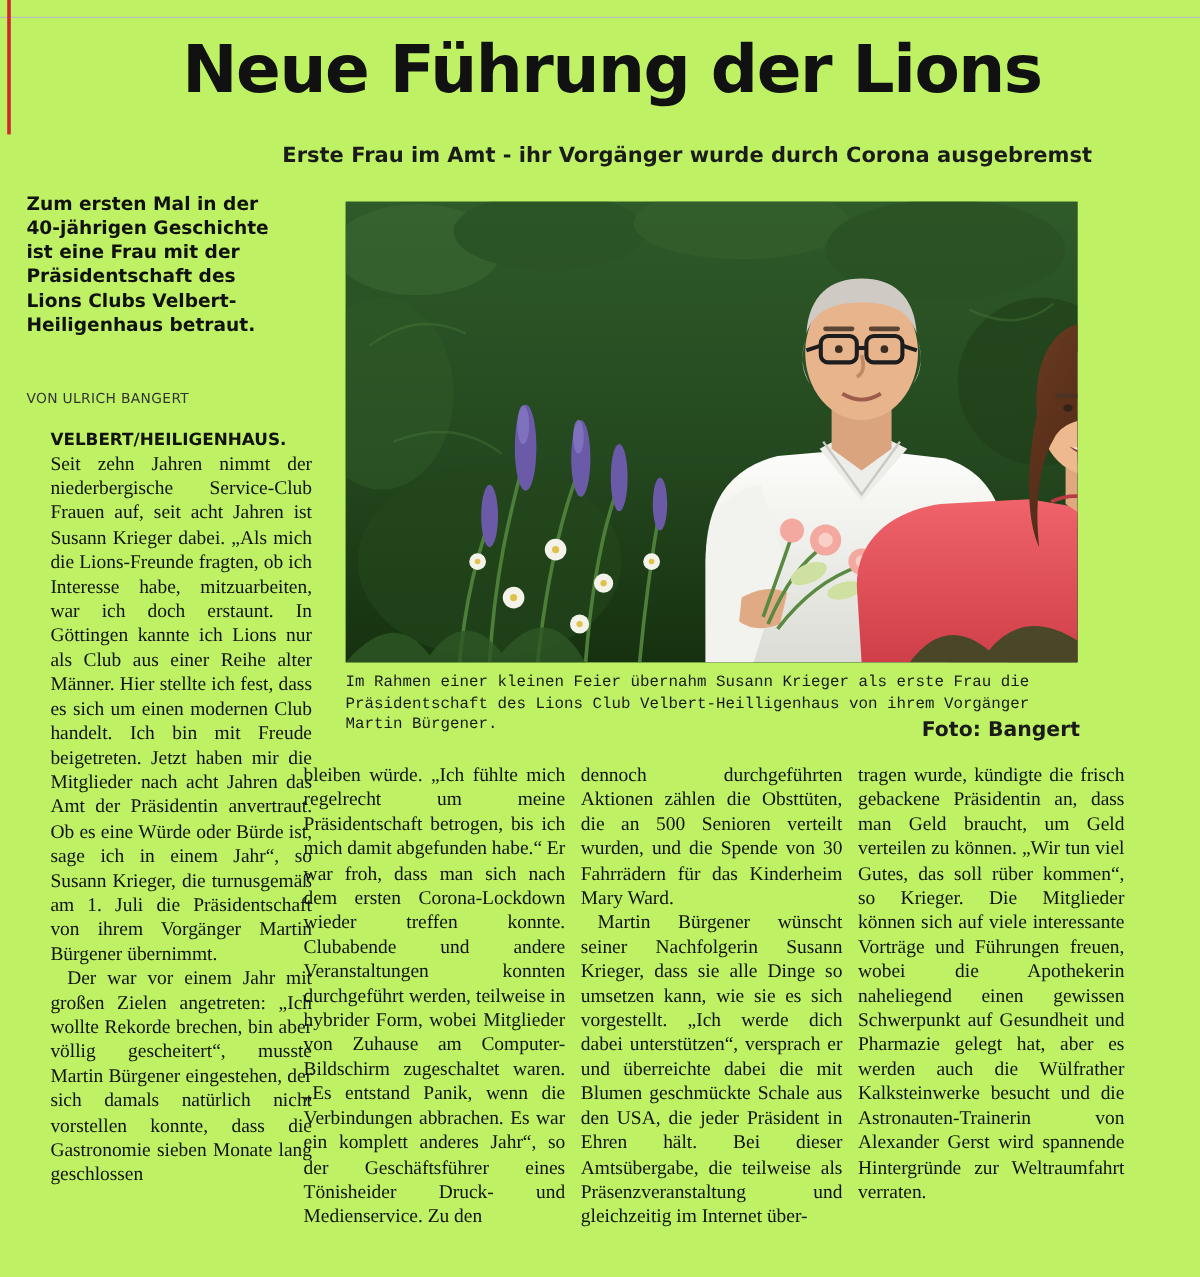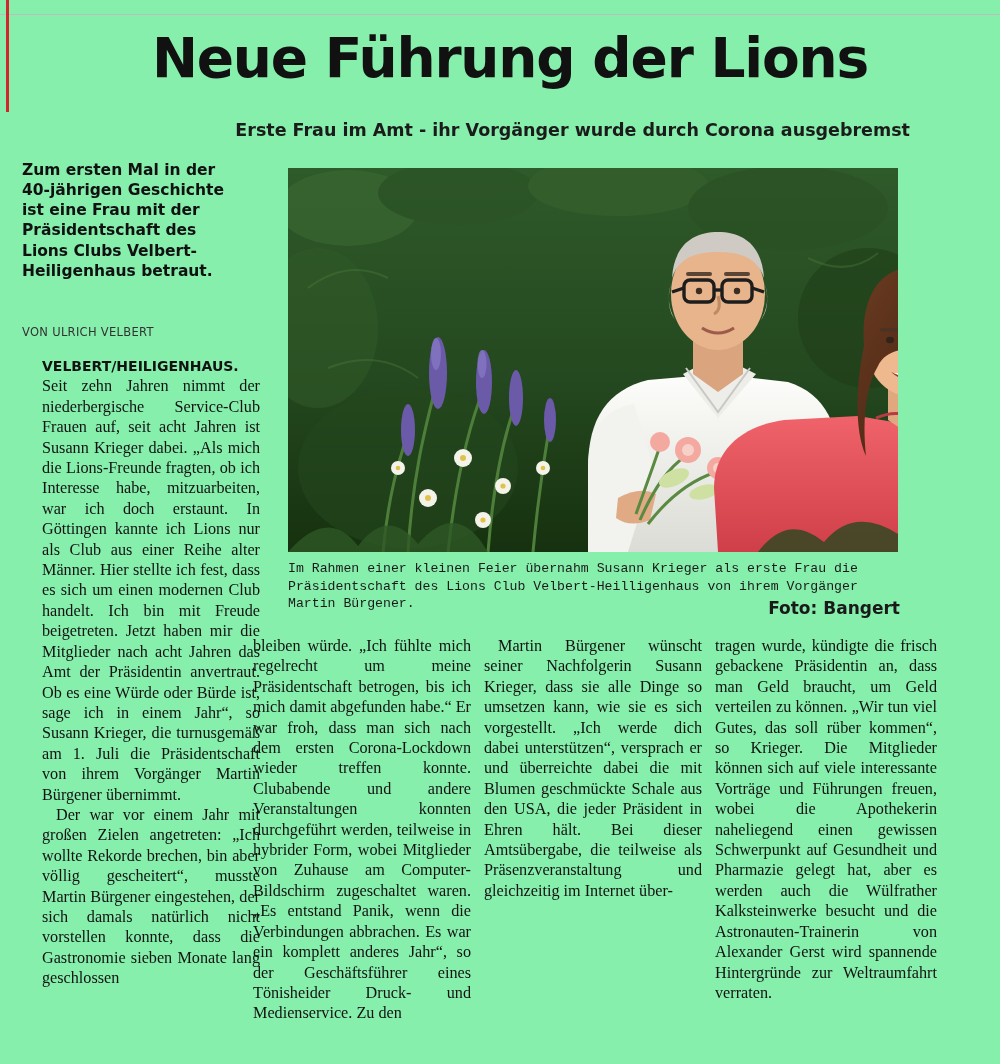--- a/index.html
+++ b/index.html
@@ -11,21 +11,21 @@
     width: 1000px;
     height: 1064px;
     position: relative;
     font-family: "Liberation Serif", serif;
     color: #151515;
     overflow: hidden;
   }
   .page {
     position: absolute;
     inset: 0;
-    background: #86efac;
+    background: #bef264;
   }
   
   .edge-rule {
     position: absolute;
     left: 6px;
     top: 0;
     width: 3px;
     height: 112px;
     background: #d0262c;
   }
@@ -140,21 +140,21 @@
 
 <div class="page">
 
   <div class="top-rule"></div>
   <div class="edge-rule"></div>
 
   <div class="headline">Neue Führung der Lions</div>
   <div class="subhead">Erste Frau im Amt - ihr Vorgänger wurde durch Corona ausgebremst</div>
 
   <div class="lead">Zum ersten Mal in der 40-jährigen Geschichte ist eine Frau mit der Präsidentschaft des Lions Clubs Velbert-Heiligenhaus betraut.</div>
-  <div class="byline">VON ULRICH VELBERT</div>
+  <div class="byline">VON ULRICH BANGERT</div>
 
   <div class="photo">
     <svg width="610" height="384" viewBox="0 0 610 384">
       <defs>
         <linearGradient id="bgFoliage" x1="0" y1="0" x2="0" y2="1">
           <stop offset="0%" stop-color="#2f5a2a"></stop>
           <stop offset="55%" stop-color="#24481f"></stop>
           <stop offset="100%" stop-color="#16310f"></stop>
         </linearGradient>
         <linearGradient id="shirt" x1="0" y1="0" x2="0" y2="1">
@@ -338,20 +338,21 @@
   <div class="col col-1">
     <p><span class="dateline">VELBERT/HEILIGENHAUS.</span> <span>Seit zehn Jahren nimmt der niederbergische Service-Club Frauen auf, seit acht Jahren ist Susann Krieger dabei. „Als mich die Lions-Freunde fragten, ob ich Interesse habe, mitzuarbeiten, war ich doch erstaunt. In Göttingen kannte ich Lions nur als Club aus einer Reihe alter Männer. Hier stellte ich fest, dass es sich um einen modernen Club handelt. Ich bin mit Freude beigetreten. Jetzt haben mir die Mitglieder nach acht Jahren das Amt der Präsidentin anvertraut. Ob es eine Würde oder Bürde ist, sage ich in einem Jahr“, so Susann Krieger, die turnusgemäß am 1. Juli die Präsidentschaft von ihrem Vorgänger Martin Bürgener übernimmt.</span></p>
     <p class="indent">Der war vor einem Jahr mit großen Zielen angetreten: „Ich wollte Rekorde brechen, bin aber völlig gescheitert“, musste Martin Bürgener eingestehen, der sich damals natürlich nicht vorstellen konnte, dass die Gastronomie sieben Monate lang geschlossen</p>
   </div>
 
   <div class="col col-2">
     <p>bleiben würde. „Ich fühlte mich regelrecht um meine Präsidentschaft betrogen, bis ich mich damit abgefunden habe.“ Er war froh, dass man sich nach dem ersten Corona-Lockdown wieder treffen konnte. Clubabende und andere Veranstaltungen konnten durchgeführt werden, teilweise in hybrider Form, wobei Mitglieder von Zuhause am Computer-Bildschirm zugeschaltet waren. „Es entstand Panik, wenn die Verbindungen abbrachen. Es war ein komplett anderes Jahr“, so der Geschäftsführer eines Tönisheider Druck- und Medienservice. Zu den</p>
   </div>
 
   <div class="col col-3">
+    <p>dennoch durchgeführten Aktionen zählen die Obsttüten, die an 500 Senioren verteilt wurden, und die Spende von 30 Fahrrädern für das Kinderheim Mary Ward.</p>
     <p class="indent">Martin Bürgener wünscht seiner Nachfolgerin Susann Krieger, dass sie alle Dinge so umsetzen kann, wie sie es sich vorgestellt. „Ich werde dich dabei unterstützen“, versprach er und überreichte dabei die mit Blumen geschmückte Schale aus den USA, die jeder Präsident in Ehren hält. Bei dieser Amtsübergabe, die teilweise als Präsenzveranstaltung und gleichzeitig im Internet über-</p>
   </div>
 
   <div class="col col-4">
     <p>tragen wurde, kündigte die frisch gebackene Präsidentin an, dass man Geld braucht, um Geld verteilen zu können. „Wir tun viel Gutes, das soll rüber kommen“, so Krieger. Die Mitglieder können sich auf viele interessante Vorträge und Führungen freuen, wobei die Apothekerin naheliegend einen gewissen Schwerpunkt auf Gesundheit und Pharmazie gelegt hat, aber es werden auch die Wülfrather Kalksteinwerke besucht und die Astronauten-Trainerin von Alexander Gerst wird spannende Hintergründe zur Weltraumfahrt verraten.</p>
   </div>
 
 </div>
 
 </body></html>

